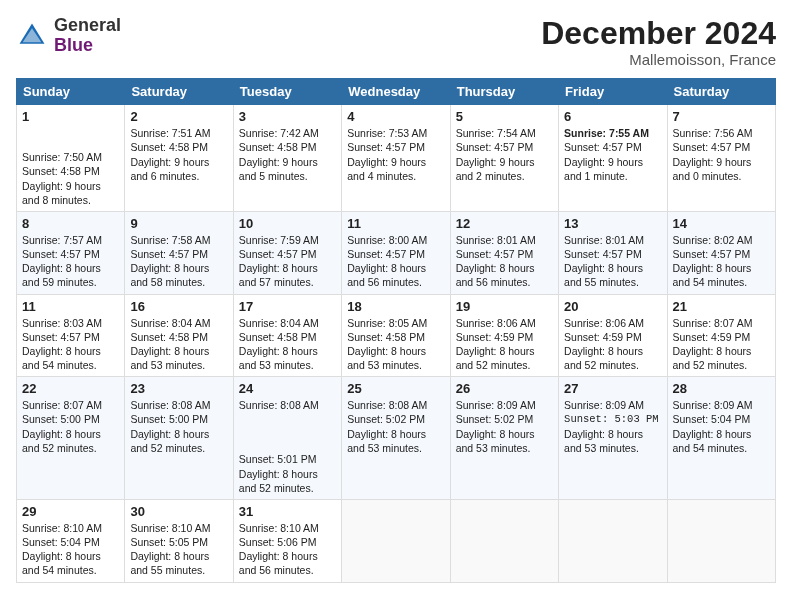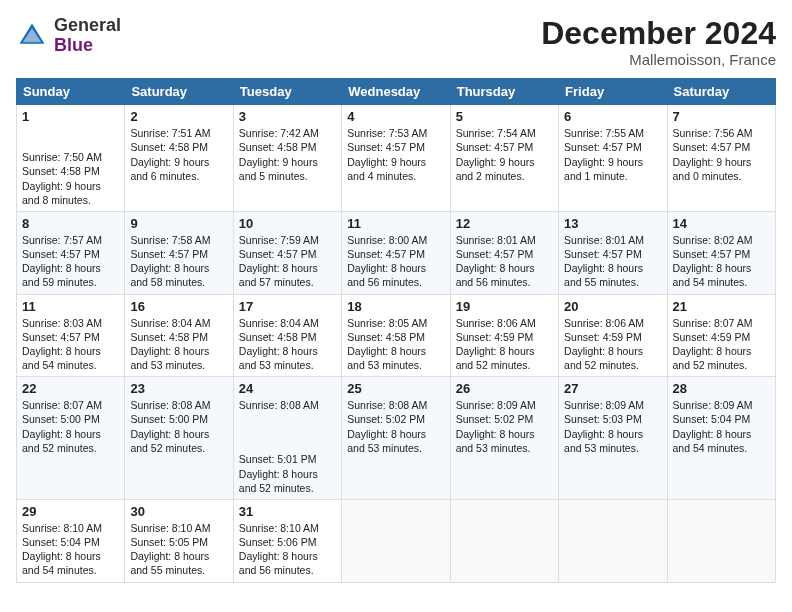--- a/index.html
+++ b/index.html
@@ -157,21 +157,21 @@
           </td>
           <td>
             <span class="day-num">5</span>
             <span style="display: block; line-height: 1.35;">Sunrise: 7:54 AM</span>
             <span style="display: block; line-height: 1.35;">Sunset: 4:57 PM</span>
             <span style="display: block; line-height: 1.35;">Daylight: 9 hours</span>
             <span style="display: block; line-height: 1.35;">and 2 minutes.</span>
           </td>
           <td>
             <span class="day-num">6</span>
-            <span style="display: block; line-height: 1.35;">Sunrise: 7:55 AM</span>
+            <span style="display: block; line-height: 1.35; font-weight: bold;">Sunrise: 7:55 AM</span>
             <span style="display: block; line-height: 1.35;">Sunset: 4:57 PM</span>
             <span style="display: block; line-height: 1.35;">Daylight: 9 hours</span>
             <span style="display: block; line-height: 1.35;">and 1 minute.</span>
           </td>
           <td>
             <span class="day-num">7</span>
             <span style="display: block; line-height: 1.35;">Sunrise: 7:56 AM</span>
             <span style="display: block; line-height: 1.35;">Sunset: 4:57 PM</span>
             <span style="display: block; line-height: 1.35;">Daylight: 9 hours</span>
             <span style="display: block; line-height: 1.35;">and 0 minutes.</span>
@@ -311,21 +311,21 @@
           <td>
             <span class="day-num">26</span>
             <span style="display: block; line-height: 1.35;">Sunrise: 8:09 AM</span>
             <span style="display: block; line-height: 1.35;">Sunset: 5:02 PM</span>
             <span style="display: block; line-height: 1.35;">Daylight: 8 hours</span>
             <span style="display: block; line-height: 1.35;">and 53 minutes.</span>
           </td>
           <td>
             <span class="day-num">27</span>
             <span style="display: block; line-height: 1.35;">Sunrise: 8:09 AM</span>
-            <span style="display: block; line-height: 1.35;">Sunset: 5:03 PM</span>
+            <span style="display: block; line-height: 1.35; font-family: Liberation Mono, monospace;">Sunset: 5:03 PM</span>
             <span style="display: block; line-height: 1.35;">Daylight: 8 hours</span>
             <span style="display: block; line-height: 1.35;">and 53 minutes.</span>
           </td>
           <td>
             <span class="day-num">28</span>
             <span style="display: block; line-height: 1.35;">Sunrise: 8:09 AM</span>
             <span style="display: block; line-height: 1.35;">Sunset: 5:04 PM</span>
             <span style="display: block; line-height: 1.35;">Daylight: 8 hours</span>
             <span style="display: block; line-height: 1.35;">and 54 minutes.</span>
           </td>

